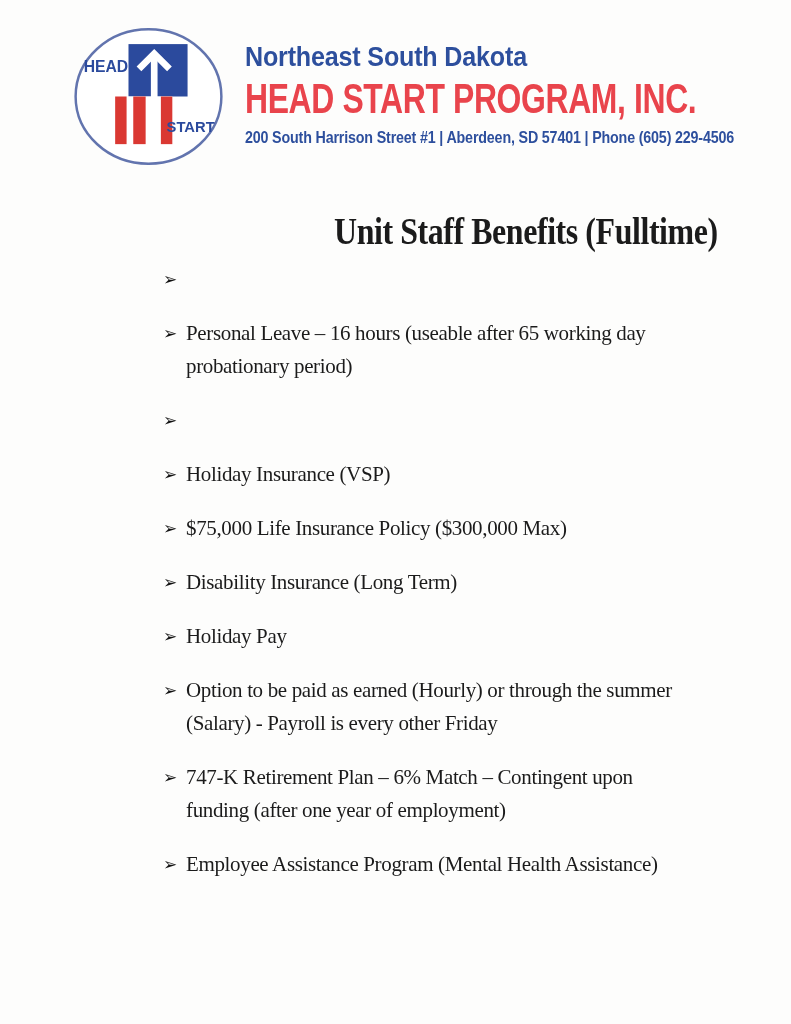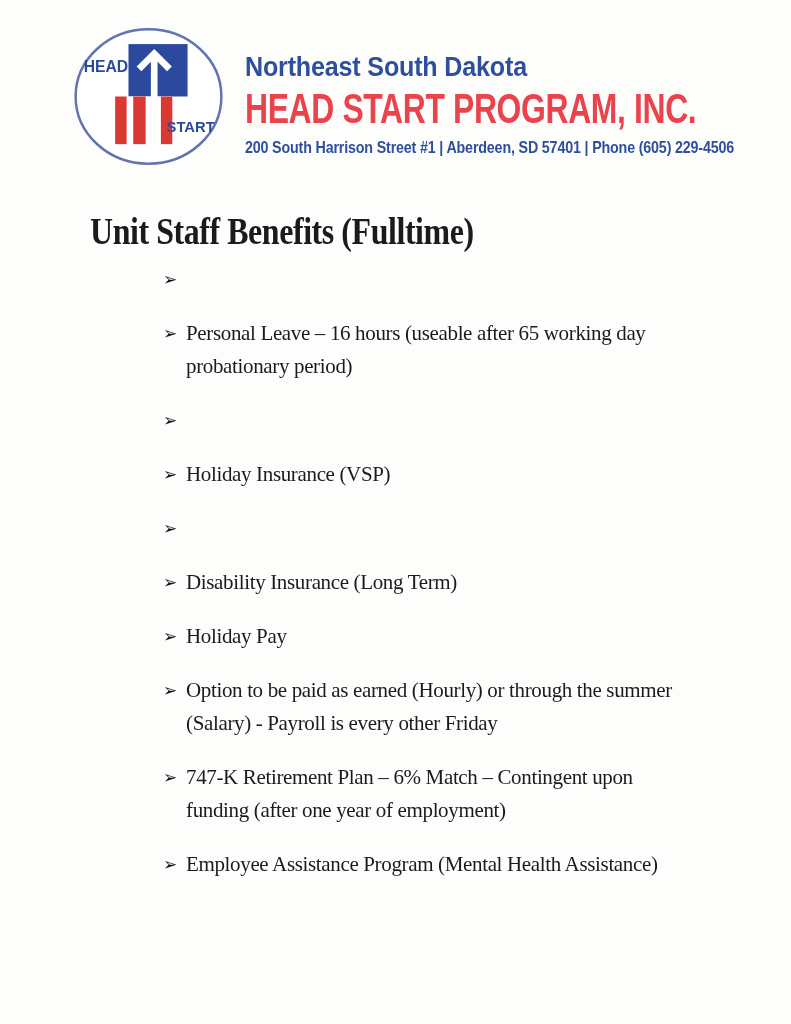--- a/index.html
+++ b/index.html
@@ -10,21 +10,21 @@
     height: 1024px;
     margin: 0 auto;
     background: #fdfdfc;
     overflow: hidden;
     font-family: "Liberation Serif", serif;
     color: #1b1b1b;
   }
   
   .letterhead {
     display: flex;
-    align-items: center;
+    align-items: flex-start;
     padding: 26px 0 0 72px;
   }
   .logo { flex: 0 0 auto; width: 153px; height: 141px; }
   .head-text { margin-left: 20px; padding-top: 16px; font-family: "Liberation Sans", sans-serif; }
   .head-text .region {
     display: inline-block;
     font-size: 27px; font-weight: bold;
     transform: scaleX(0.93); transform-origin: left;
     letter-spacing: -0.2px;
   }
@@ -44,20 +44,21 @@
     letter-spacing: -0.2px;
     white-space: nowrap;
   }
   
   .doc-title {
     margin: 42px 0 4px 90px;
     font-size: 38px;
     font-weight: bold;
     line-height: 44px;
     white-space: nowrap;
+    text-align: right;
   }
   .doc-title .t {
     display: inline-block;
     transform: scaleX(0.84); transform-origin: left;
     letter-spacing: -0.5px;
   }
   ul.benefits {
     list-style: none;
     margin: 10px 0 0 163px;
     width: 560px;
@@ -130,20 +131,21 @@
     </li>
       <li>
       <span class="bullet">➢</span>
     </li>
       <li>
       <span class="bullet">➢</span>
       <span class="btext">Holiday Insurance (VSP)</span>
     </li>
       <li>
       <span class="bullet">➢</span>
+      <span class="btext">$75,000 Life Insurance Policy ($300,000 Max)</span>
     </li>
       <li>
       <span class="bullet">➢</span>
       <span class="btext">Disability Insurance (Long Term)</span>
     </li>
       <li>
       <span class="bullet">➢</span>
       <span class="btext">Holiday Pay</span>
     </li>
       <li>

